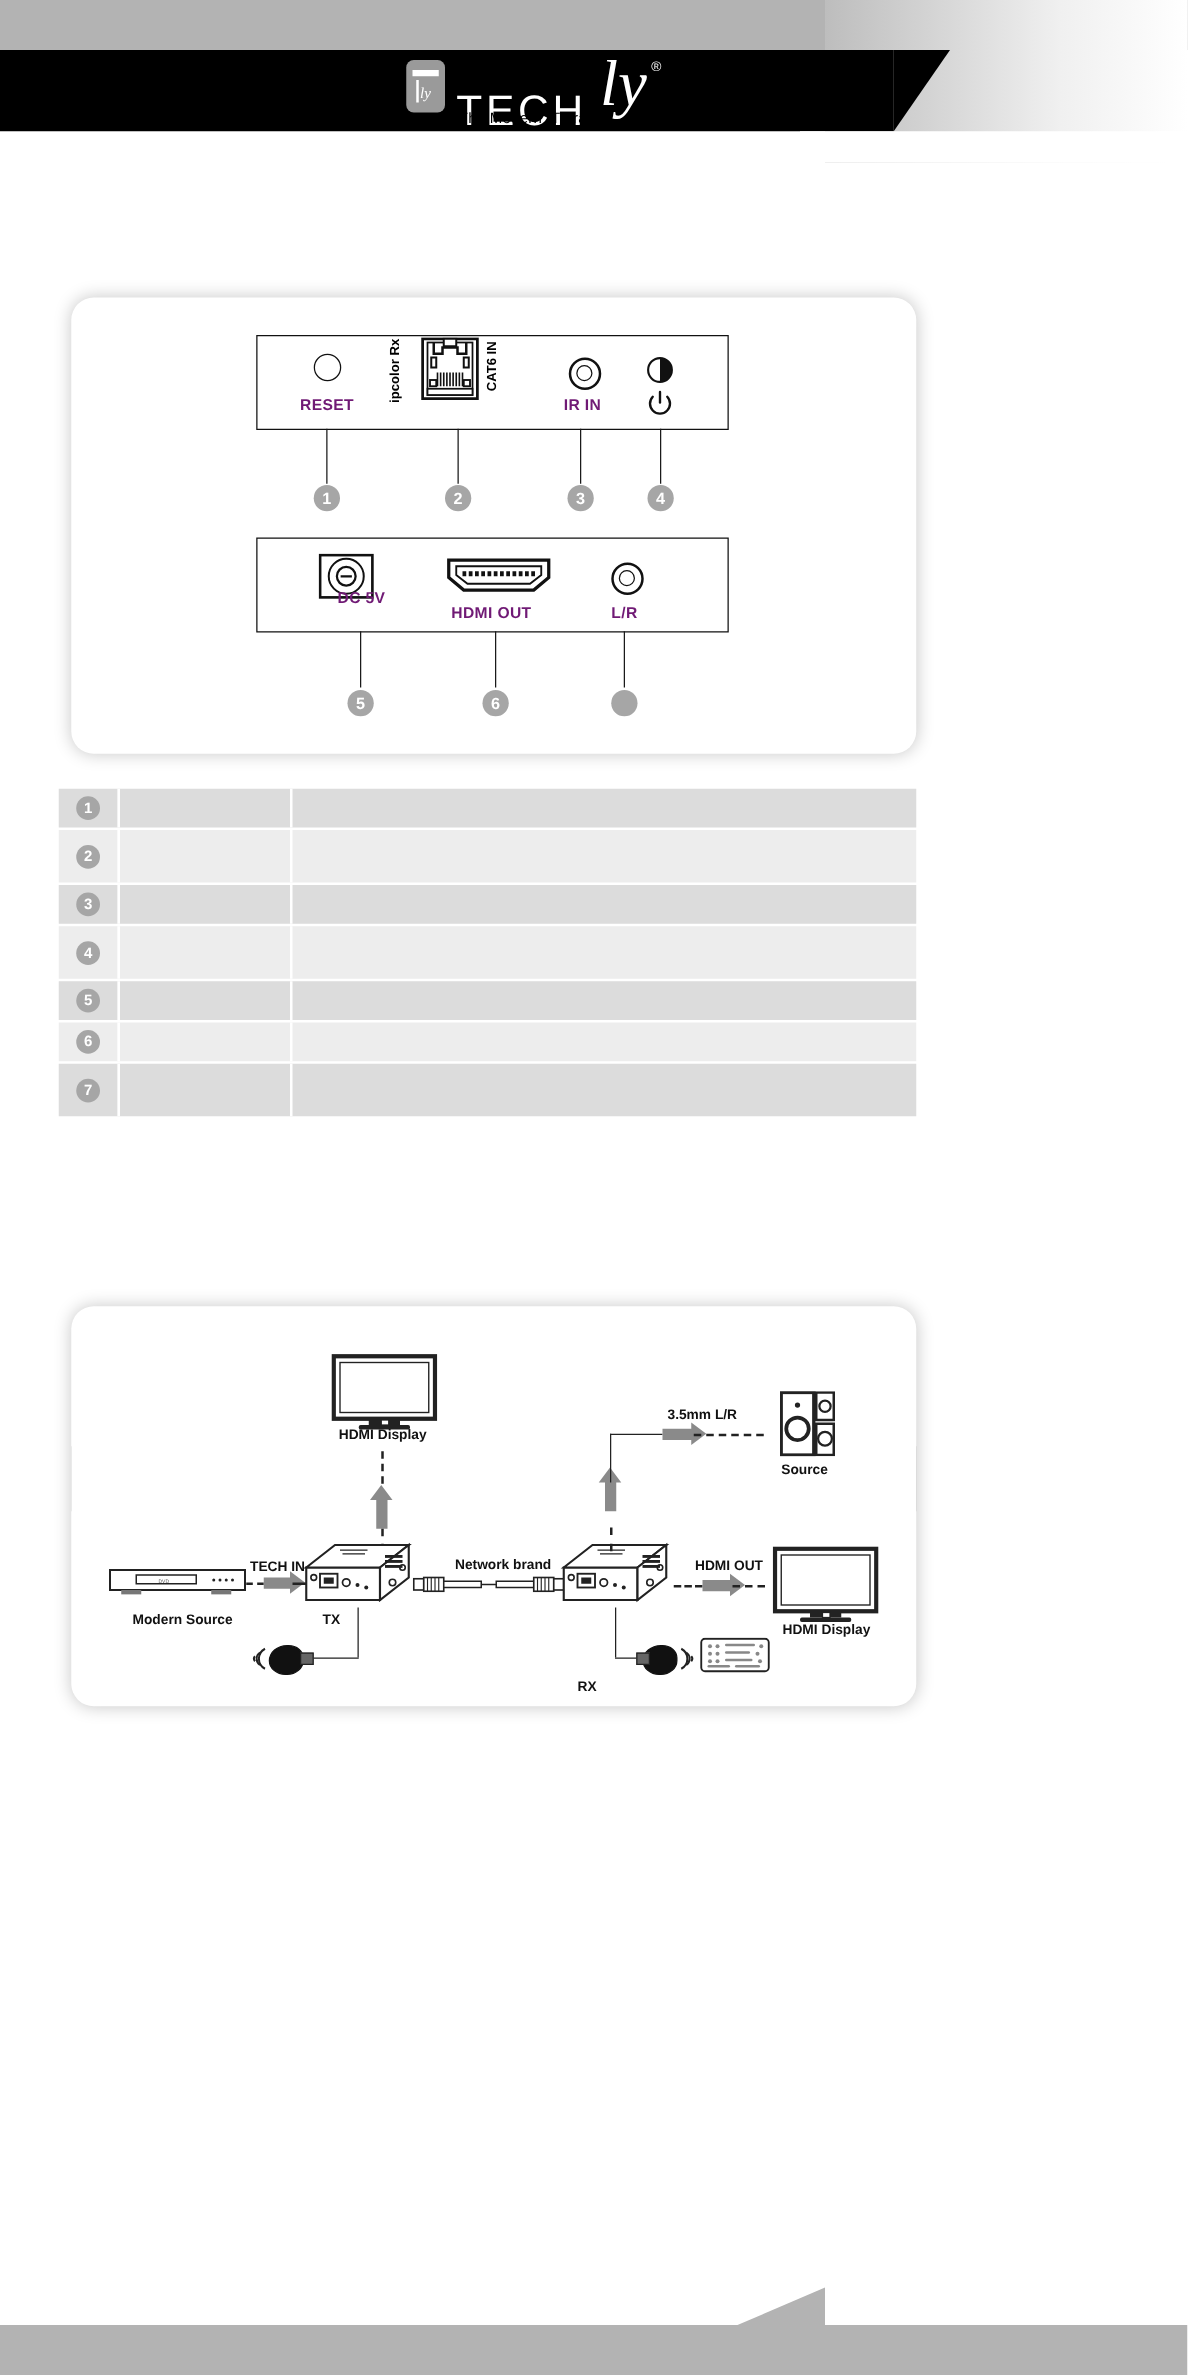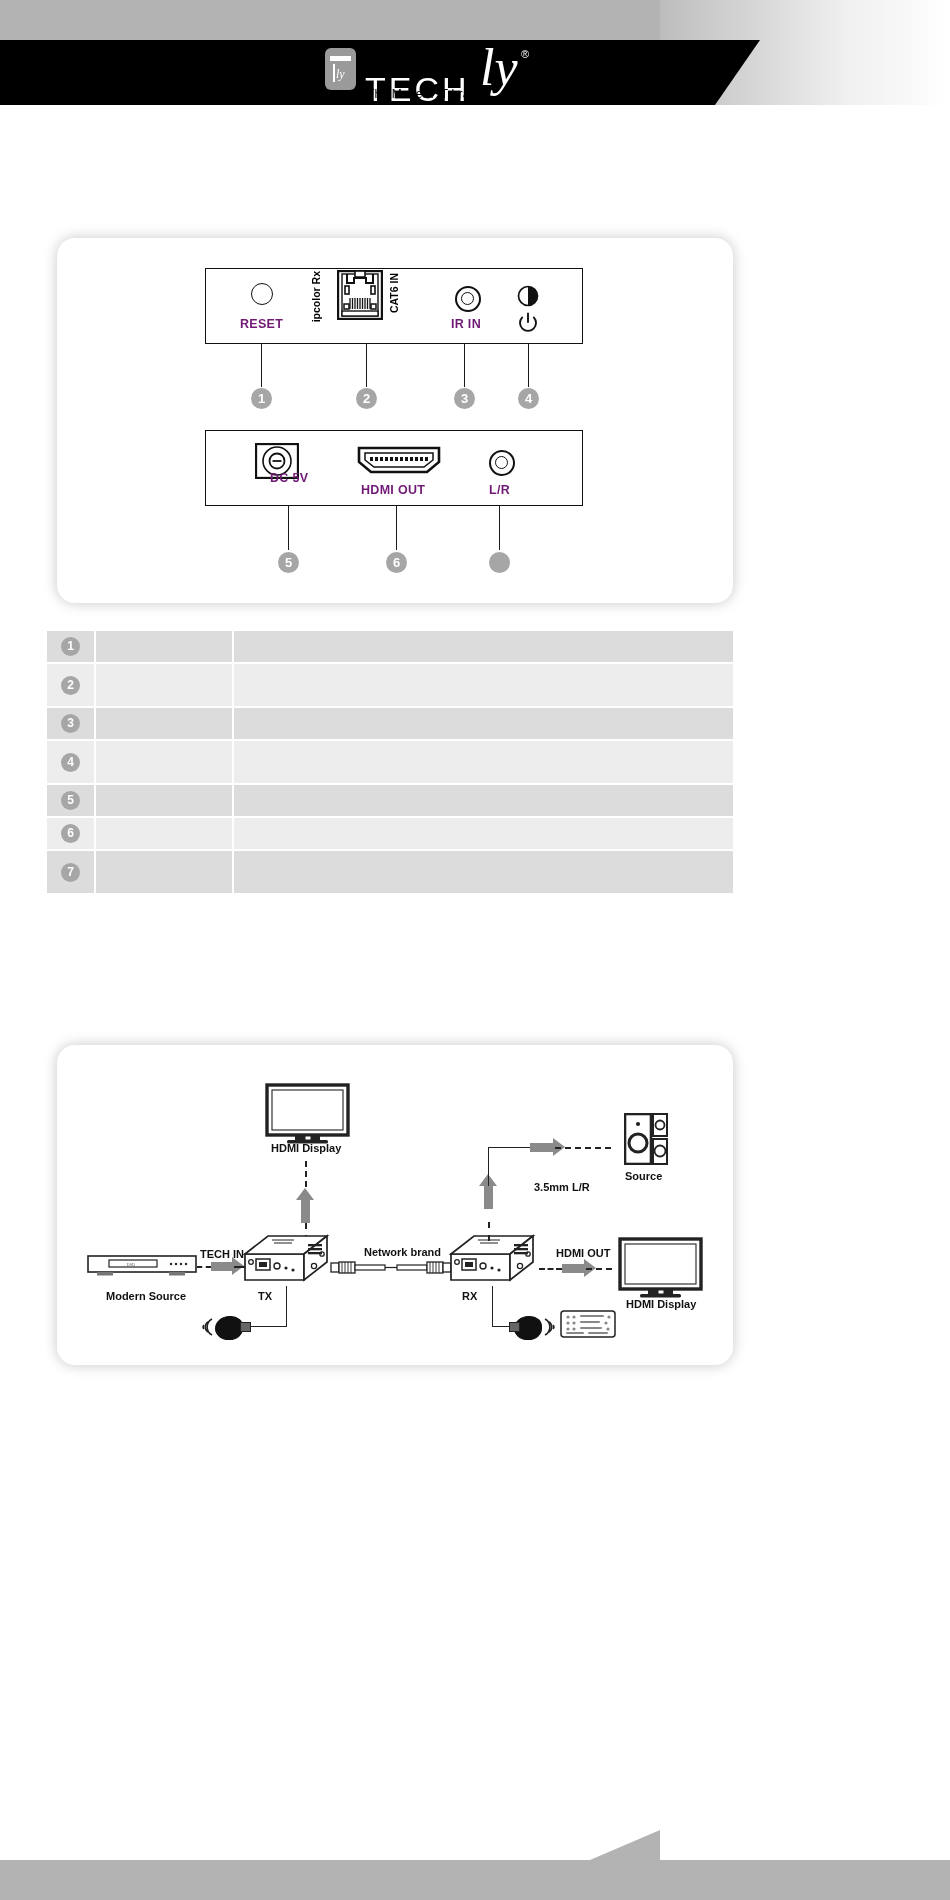--- a/index.html
+++ b/index.html
@@ -405,29 +405,29 @@
     </g>
   <circle cx="9" cy="30" r="2.3" fill="none" stroke="#222" stroke-width="1.3"></circle>
   <rect x="14" y="27" width="14" height="11" fill="#fff" stroke="#222" stroke-width="1.5"></rect>
   <rect x="17" y="30" width="8" height="5" fill="#222"></rect>
   <circle cx="35" cy="34" r="3" fill="none" stroke="#222" stroke-width="1.4"></circle>
   <circle cx="44" cy="36" r="1.6" fill="#222"></circle>
   <circle cx="51" cy="38" r="1.6" fill="#222"></circle>
   <circle cx="72" cy="34" r="2.6" fill="none" stroke="#222" stroke-width="1.3"></circle>
   <circle cx="80" cy="22" r="2.2" fill="none" stroke="#222" stroke-width="1.3"></circle>
 </svg>
-<div class="dg-label" style="left:462px;top:1290px;">RX</div>
+<div class="dg-label" style="left:462px;top:1344px;">RX</div>
 
 <div class="dashline-v" style="left:488px;top:1222px;height:19px;"></div>
 <div class="arrow-v" style="left:484px;top:1185px;height:24px;"></div>
 <div class="solidline-v" style="left:488px;top:1147px;height:39px;"></div>
 <div class="solidline-h" style="left:488px;top:1147px;width:42px;"></div>
 <div class="arrow-h" style="left:530px;top:1143px;width:24px;"></div>
 <div class="dashline-h" style="left:555px;top:1147px;width:56px;"></div>
-<div class="dg-label" style="left:534px;top:1181px;">3.5mm L/R</div>
+<div class="dg-label" style="left:534px;top:1126px;">3.5mm L/R</div>
 
 <svg style="position:absolute;left:624px;top:1113px;" width="44" height="52" viewBox="0 0 44 52">
   <rect x="1" y="1" width="26" height="50" fill="#fff" stroke="#222" stroke-width="2.6"></rect>
   <circle cx="14" cy="11" r="2.1" fill="#222"></circle>
   <circle cx="14" cy="30" r="9" fill="#fff" stroke="#222" stroke-width="3"></circle>
   <rect x="29" y="1" width="14" height="22" fill="#fff" stroke="#222" stroke-width="2"></rect>
   <circle cx="36" cy="12" r="4.5" fill="#fff" stroke="#222" stroke-width="1.8"></circle>
   <rect x="29" y="26" width="14" height="25" fill="#fff" stroke="#222" stroke-width="2"></rect>
   <circle cx="36" cy="38" r="5.5" fill="#fff" stroke="#222" stroke-width="1.8"></circle>
 </svg>

